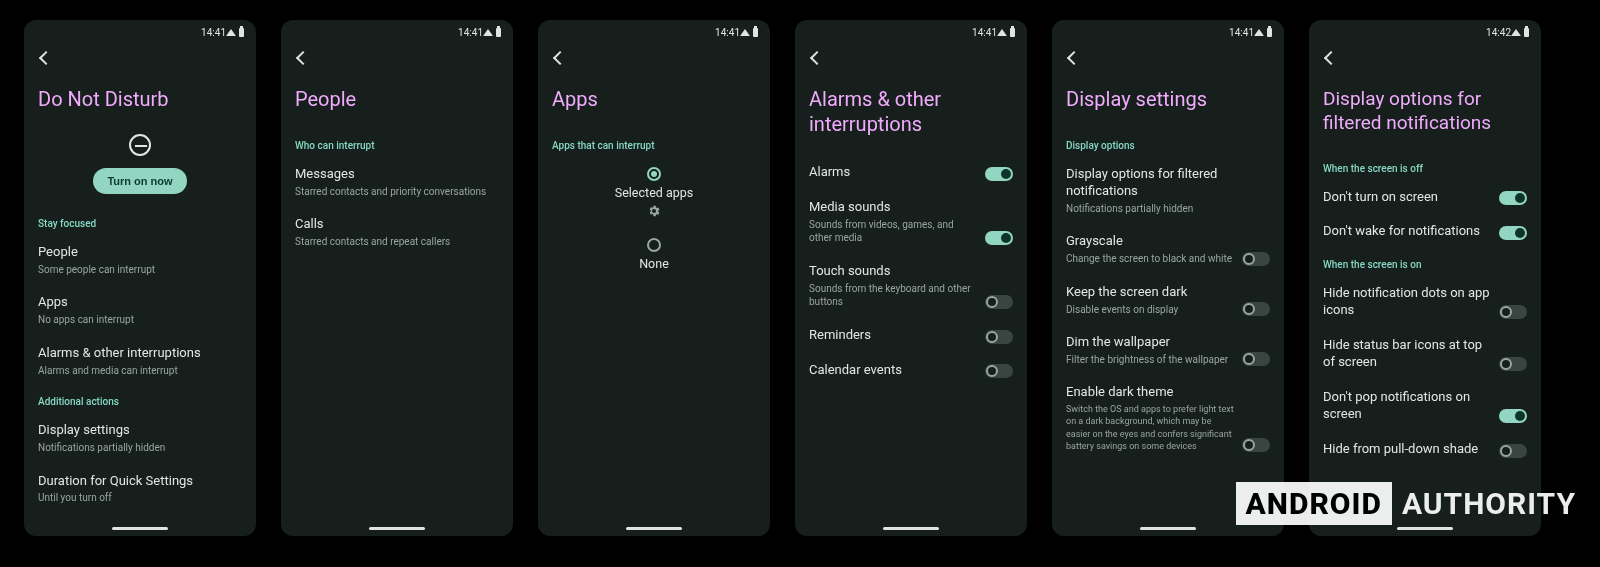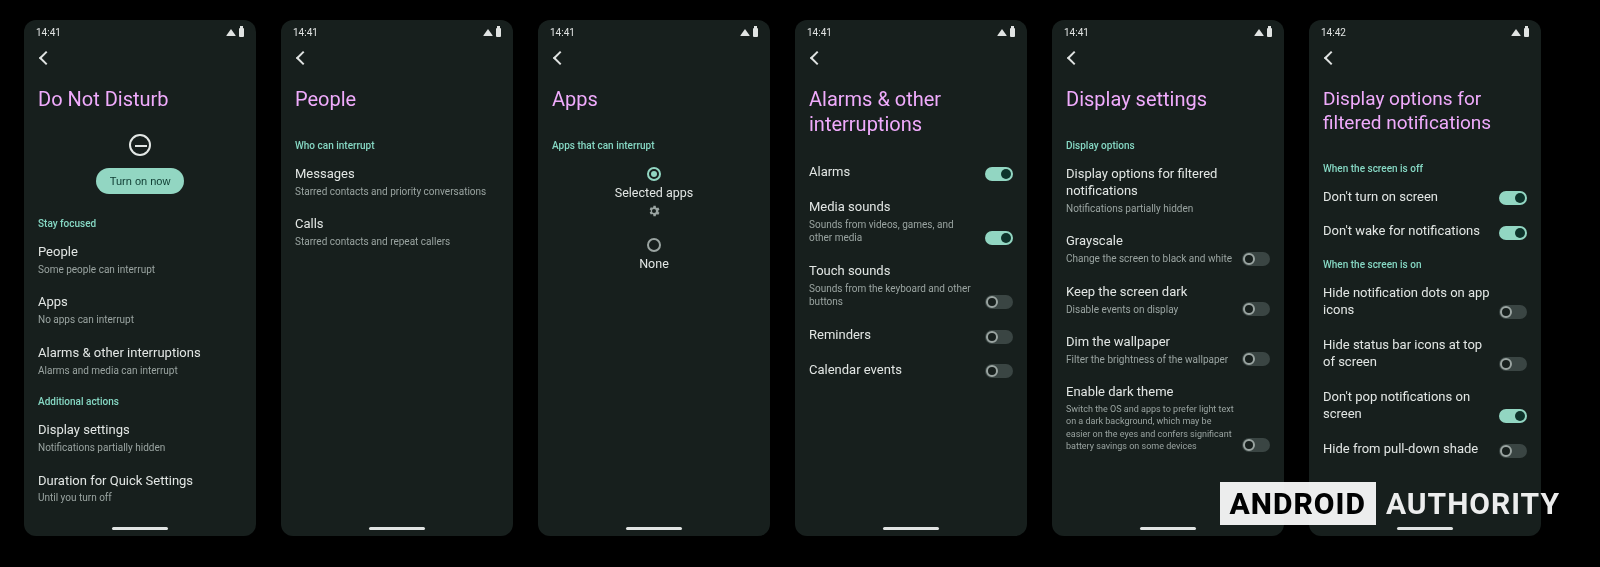--- a/index.html
+++ b/index.html
@@ -21,21 +21,21 @@
     margin-right: 25px;
     position: relative;
     display: flex;
     flex-direction: column;
     overflow: hidden;
     color: #e2e6e4;
   }
   .phone:last-child { margin-right: 0; }
   .statusbar {
     display: flex;
-    justify-content: space-between;
+    justify-content: flex-end;
     align-items: center;
     padding: 7px 12px 4px;
     font-size: 10px;
     color: #e0e3e2;
   }
   .status-icons { display:flex; gap:3px; align-items:center; }
   .wifi, .batt {
     display:inline-block;
   }
   .wifi {
@@ -86,21 +86,21 @@
     display:flex;
     align-items:flex-end;
     justify-content:space-between;
     gap:8px;
   }
   .row .left { flex:1; }
   .pill-btn {
     background:#92d6c2;
     color:#0d3a30;
     font-size:11px;
-    font-weight:400;
+    font-weight:700;
     padding:7px 14px;
     border-radius:18px;
     border:none;
     display:block;
     margin: 6px auto 14px;
   }
   .dnd-icon-wrap{ text-align:center; padding:4px 0 2px;}
   .dnd-icon {
     width:22px;height:22px;border:2px solid #e2e6e4;border-radius:50%;position:relative;display:inline-block;
   }
@@ -116,21 +116,21 @@
   }
   .toggle.on{background:#92d6c2;}
   .toggle.on::after{content:"";position:absolute;width:10px;height:10px;background:#0e332b;border-radius:50%;top:2px;right:2px;}
   .toggle.off{background:#3a4543;}
   .toggle.off::after{content:"";position:absolute;width:8px;height:8px;background:#171f1d;border:2px solid #9aa4a1;border-radius:50%;top:1px;left:1px;}
   .navbar{
     position:absolute;bottom:6px;left:50%;transform:translateX(-50%);
     width:56px;height:3px;background:#e0e3e2;border-radius:2px;
   }
   .watermark{
-    position:fixed;bottom:42px;right:40px;
+    position:fixed;bottom:42px;right:24px;
     font-size:30px;font-weight:700;letter-spacing:1px;
     color:#ffffff;display:flex;align-items:center;gap:10px;
     opacity:0.92;pointer-events:none;
   }
   .watermark .box{
     background:#fff;color:#000;padding:4px 10px;font-weight:800;
   }
 </style>
 </head>
 <body>

